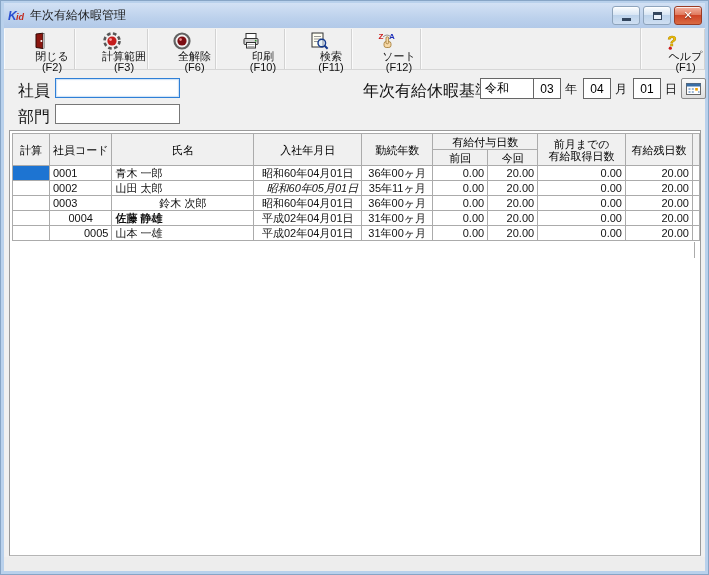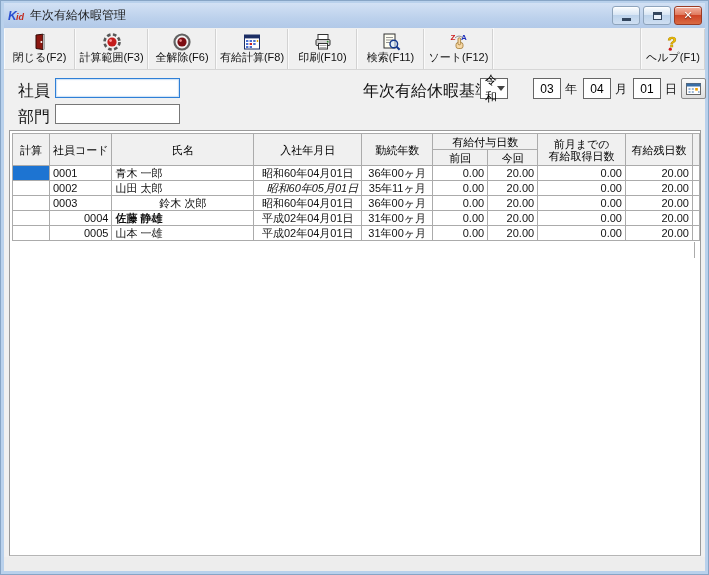--- a/index.html
+++ b/index.html
@@ -24,31 +24,31 @@
   .glyph-close{color:#fff;font-size:11px;font-weight:bold;text-shadow:0 1px 1px #71200c;line-height:1;}
   
   .content{position:absolute;left:4px;top:28px;width:701px;height:543px;background:#f0f0f0;}
   
   .toolbar{position:absolute;left:0;top:0;width:701px;height:42px;display:flex;
            background:#f0f0f0;border-bottom:1px solid #d6d6d6;}
   .tb-btn{height:40px;margin-top:1px;display:flex;flex-direction:column;align-items:center;
           justify-content:flex-start;padding-top:2px;background:#f0f0f0;
           border-right:1px solid #d2d2d2;border-left:1px solid #fafafa;cursor:default;}
   .tb-btn .tb-icon{height:21px;display:flex;align-items:center;justify-content:center;}
-  .tb-label{font-size:11px;color:#111;line-height:11px;white-space:pre-line;text-align:center;}
+  .tb-label{font-size:11px;color:#111;line-height:11px;white-space:pre-line;text-align:center;padding-left:25px;}
   .tb-spacer{flex:1;border-left:1px solid #fafafa;border-right:1px solid #d2d2d2;}
   
   .form-area{position:absolute;left:0;top:43px;width:701px;height:59px;}
   .fld-label{position:absolute;font-size:16px;color:#111;}
   .txt{position:absolute;border:1px solid #777;background:#fff;font-size:12px;
        padding:0 3px;height:20px;}
   .txt.focused{border:1px solid #2f7fd6;box-shadow:inset 0 0 1px 1px rgba(110,170,230,.35);}
   .date-input{position:absolute;width:28px;height:21px;border:1px solid #666;background:#fff;
               font-size:12px;text-align:center;padding:0;}
-  .era-select{position:absolute;width:28px;height:21px;border:1px solid #666;background:#fff;
+  .era-select{position:absolute;width:69px;height:21px;border:1px solid #666;background:#fff;
               font-size:12px;display:flex;align-items:center;padding-left:4px;cursor:default;}
   .era-arrow{margin-left:auto;margin-right:4px;width:0;height:0;border-left:4px solid transparent;
              border-right:4px solid transparent;border-top:5px solid #444;}
   .unit{position:absolute;font-size:12px;color:#111;top:53px;}
   .cal-btn{position:absolute;width:25px;height:21px;border:1px solid #8a8a8a;border-radius:2px;
            background:linear-gradient(#fafafa,#dedede);display:flex;align-items:center;
            justify-content:center;cursor:default;}
   
   .list-area{position:absolute;left:5px;top:102px;width:692px;height:426px;background:#fff;
              border:1px solid #9a9a9a;border-bottom-color:#b5b5b5;}
@@ -118,40 +118,20 @@
       </div>
       <div class="tb-btn" style="width:68px">
         <span class="tb-icon">
           <svg width="20" height="20">
               <circle cx="10" cy="10" r="7.5" fill="none" stroke="#616161" stroke-width="2.2"></circle>
               <circle cx="10" cy="10" r="4.6" fill="#7d0e14"></circle>
               <circle cx="8.6" cy="8.6" r="1.3" fill="#e88a8a"></circle>
             </svg>
         </span>
         <span class="tb-label">全解除(F6)</span>
-      </div>
-      <div class="tb-btn" style="width:72px">
-        <span class="tb-icon">
-          <svg width="20" height="20">
-              <rect x="2.5" y="3" width="15" height="14" fill="#fff" stroke="#1c2f66"></rect>
-              <rect x="2.5" y="3" width="15" height="3.4" fill="#1c2f66"></rect>
-              <g fill="#4a6fd0">
-                <rect x="4" y="8" width="2.4" height="2"></rect>
-                <rect x="7.6" y="8" width="2.4" height="2"></rect>
-                <rect x="11.2" y="8" width="2.4" height="2"></rect>
-                <rect x="4" y="11" width="2.4" height="2"></rect>
-                <rect x="11.2" y="11" width="2.4" height="2"></rect>
-                <rect x="4" y="14" width="2.4" height="2"></rect>
-                <rect x="7.6" y="14" width="2.4" height="2"></rect>
-              </g>
-              <rect x="7.6" y="11" width="2.4" height="2" fill="#cc2222"></rect>
-              <rect x="14.8" y="8" width="1.4" height="2" fill="#e3a400"></rect>
-            </svg>
-        </span>
-        <span class="tb-label">有給計算(F8)</span>
       </div>
       <div class="tb-btn" style="width:69px">
         <span class="tb-icon">
           <svg width="20" height="20">
               <rect x="5" y="2.5" width="10" height="5" fill="#fff" stroke="#333"></rect>
               <rect x="3" y="7.5" width="14" height="6" rx="1" fill="#d2d2d2" stroke="#333"></rect>
               <rect x="5.5" y="11.5" width="9" height="5.5" fill="#fff" stroke="#333"></rect>
               <path d="M6.5 13.5h7M6.5 15.5h7" stroke="#999" stroke-width="0.8"></path>
               <circle cx="14.7" cy="9.7" r="0.9" fill="#2a8a2a"></circle>
             </svg>
@@ -290,21 +270,21 @@
               <td style="text-align: center;">昭和60年04月01日</td>
               <td style="text-align: center;">36年00ヶ月</td>
               <td style="text-align: right;">0.00</td>
               <td style="text-align: right;">20.00</td>
               <td style="text-align: right;">0.00</td>
               <td style="text-align: right;">20.00</td>
               <td></td>
             </tr>
             <tr>
               <td></td>
-              <td style="text-align: right;">0004</td>
+              <td style="text-align: center;">0004</td>
               <td style="text-align: left; font-weight: bold;">佐藤 静雄</td>
               <td style="text-align: center;">平成02年04月01日</td>
               <td style="text-align: center;">31年00ヶ月</td>
               <td style="text-align: right;">0.00</td>
               <td style="text-align: right;">20.00</td>
               <td style="text-align: right;">0.00</td>
               <td style="text-align: right;">20.00</td>
               <td></td>
             </tr>
             <tr>

